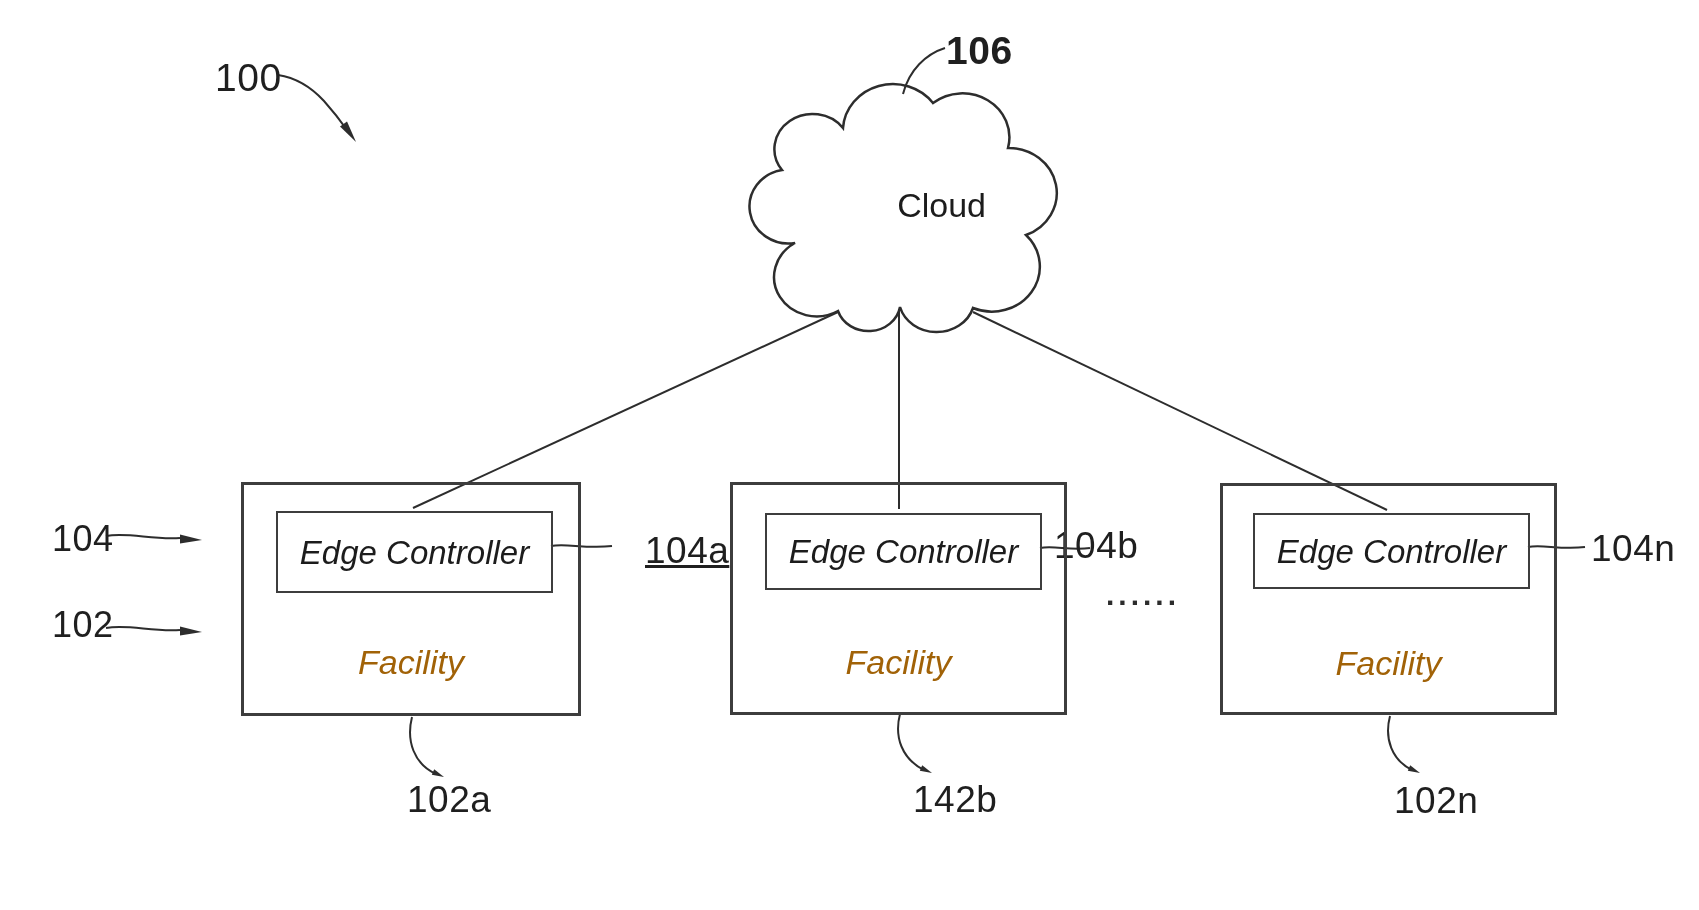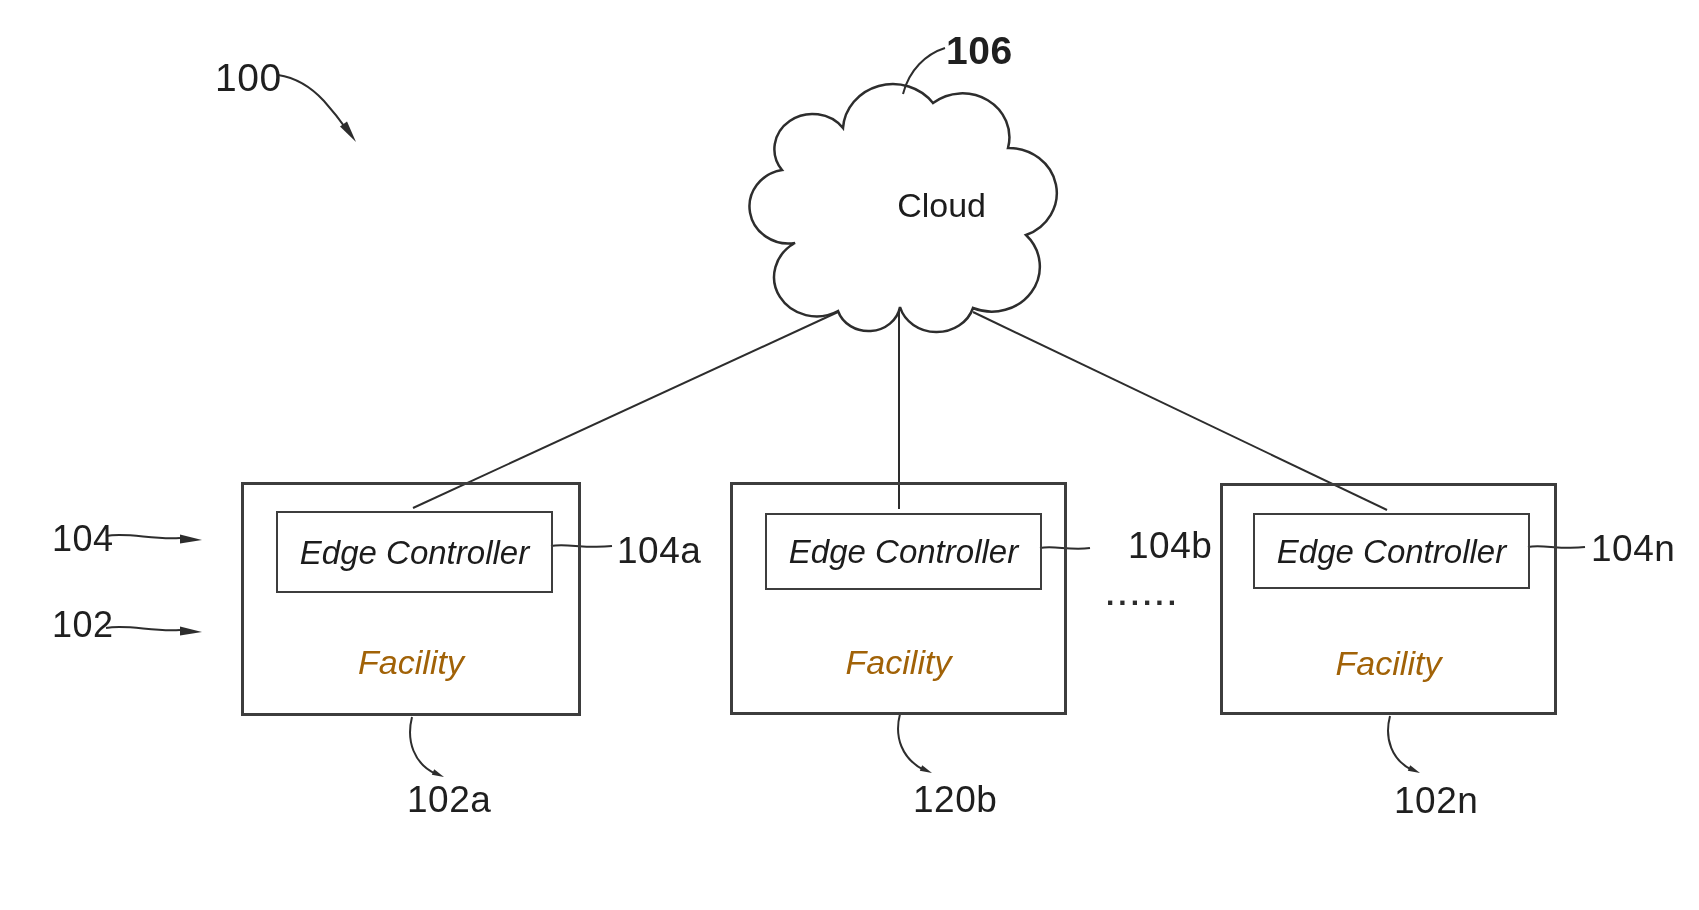--- a/index.html
+++ b/index.html
@@ -125,26 +125,26 @@
     <polygon points="932,773 919.8,770.7 922.2,765.3" fill="#2d2d2d"></polygon>
     <path d="M 1390 716 C 1384 739 1392 760 1412 770" stroke="#2d2d2d" stroke-width="2" fill="none"></path>
     <polygon points="1420,773 1407.8,770.7 1410.2,765.3" fill="#2d2d2d"></polygon>
   </svg>
 
   <div class="refnum big" style="left:215px; top:58px;">100</div>
   <div class="refnum big" style="left:946px; top:31px;font-weight:bold;">106</div>
   <div class="refnum" style="left:52px; top:515px; font-size:36px;margin-top:6px;">104</div>
   <div class="refnum" style="left:52px; top:607px; font-size:36px;">102</div>
 
-  <div class="refnum" style="left:617px; top:532px;">104a</div>
-  <div class="refnum" style="left:1128px; top:527px;">104b</div>
+  <div class="refnum" style="left:645px; top:532px;text-decoration:underline;">104a</div>
+  <div class="refnum" style="left:1054px; top:527px;">104b</div>
   <div class="refnum" style="left:1591px; top:530px;">104n</div>
 
   <div class="refnum" style="left:407px; top:781px;">102a</div>
-  <div class="refnum" style="left:913px; top:781px;">120b</div>
+  <div class="refnum" style="left:913px; top:781px;">142b</div>
   <div class="refnum" style="left:1394px; top:782px;">102n</div>
 
   <div class="cloud-label">Cloud</div>
 
   <div class="ellipsis">......</div>
 
   <div class="facility" style="left:241px; top:482px; width:340px; height:234px;">
     <div class="ec-box" style="left:32px; top:26px; width:277px; height:82px;">
       <span class="ec-label">Edge Controller</span>
     </div>

